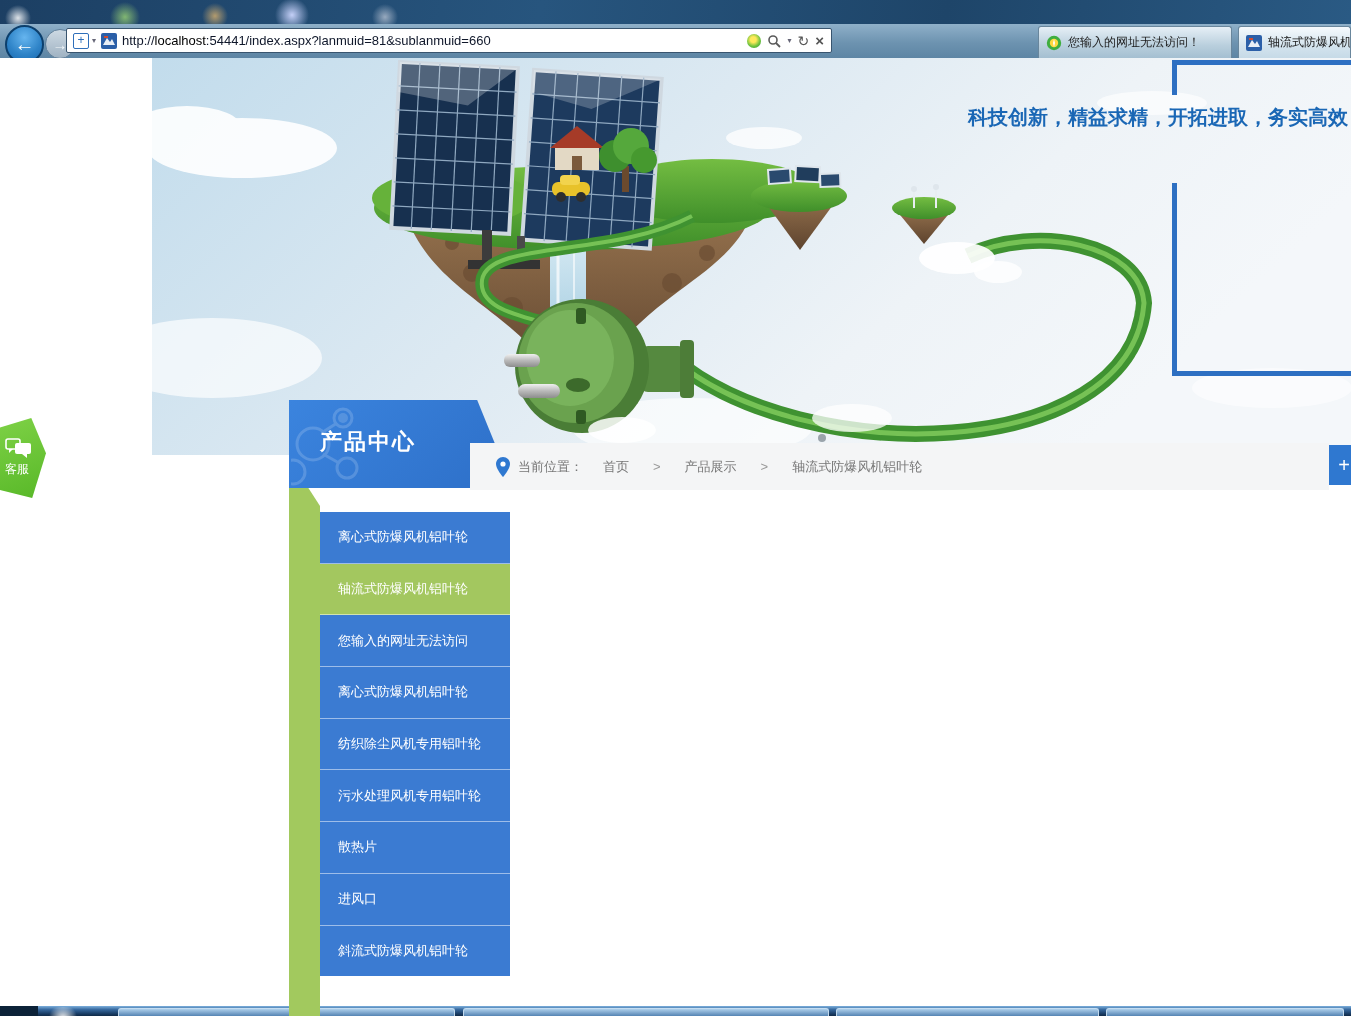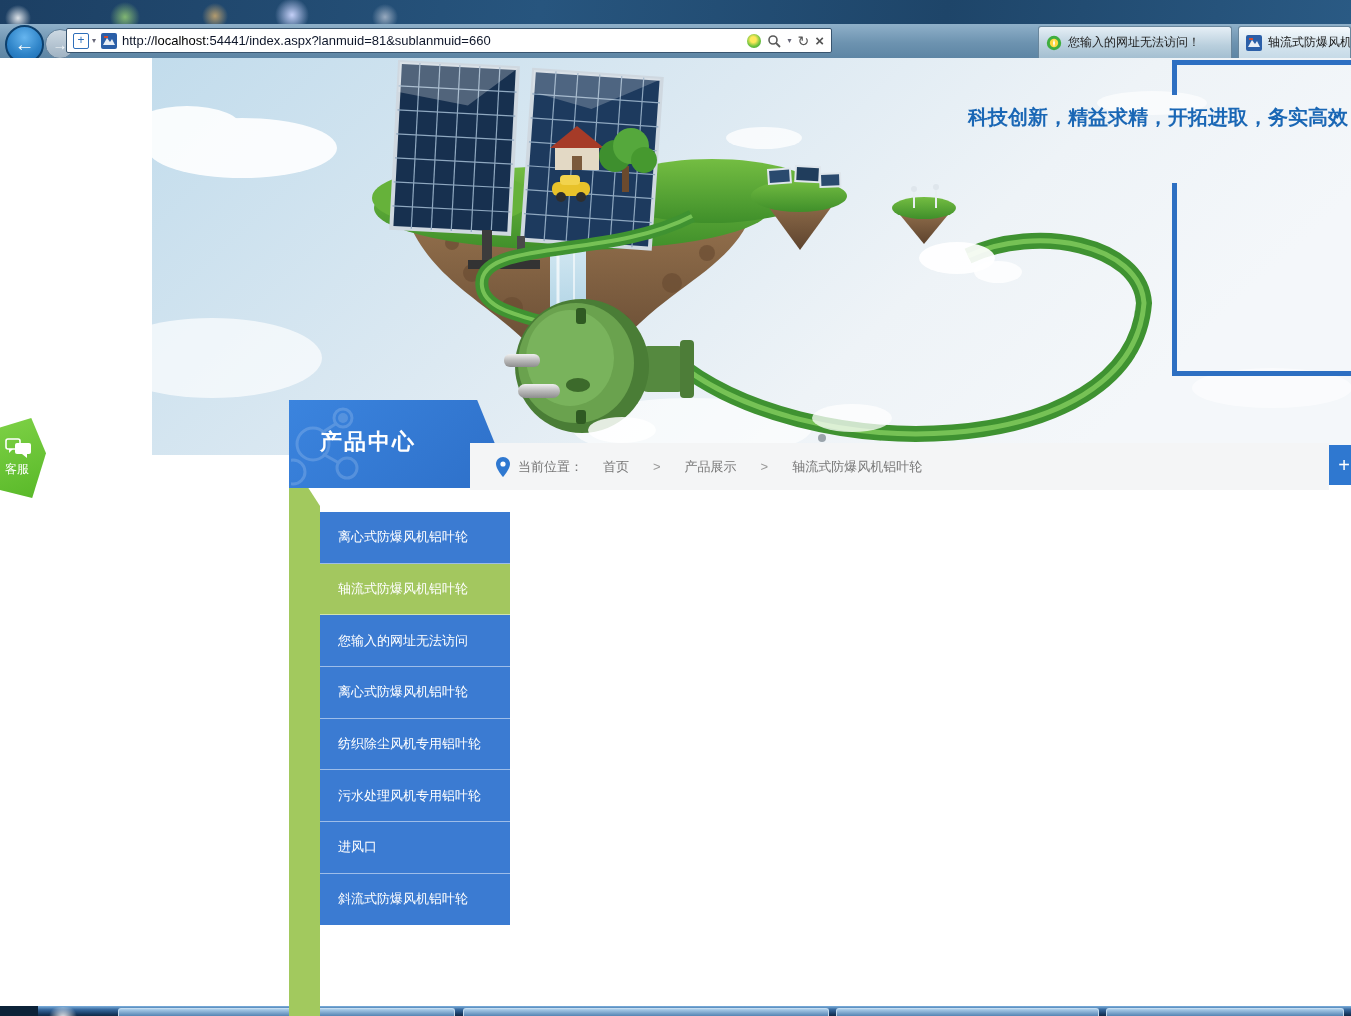--- a/index.html
+++ b/index.html
@@ -371,20 +371,21 @@
     </div>
     <div class="plusbtn">+</div>
 
     <ul class="menu">
       <li>离心式防爆风机铝叶轮</li>
       <li class="active">轴流式防爆风机铝叶轮</li>
       <li>您输入的网址无法访问</li>
       <li>离心式防爆风机铝叶轮</li>
       <li>纺织除尘风机专用铝叶轮</li>
       <li>污水处理风机专用铝叶轮</li>
+      <li>散热片</li>
       <li>进风口</li>
       <li>斜流式防爆风机铝叶轮</li>
     </ul>
   </div>
 
   <div class="taskbar">
     <div class="tb-dark"></div>
     <div class="tb-orb"></div>
     <div class="tb-btn" style="left:118px;width:176px;"></div>
     <div class="tb-btn" style="left:302px;width:153px;"></div>

